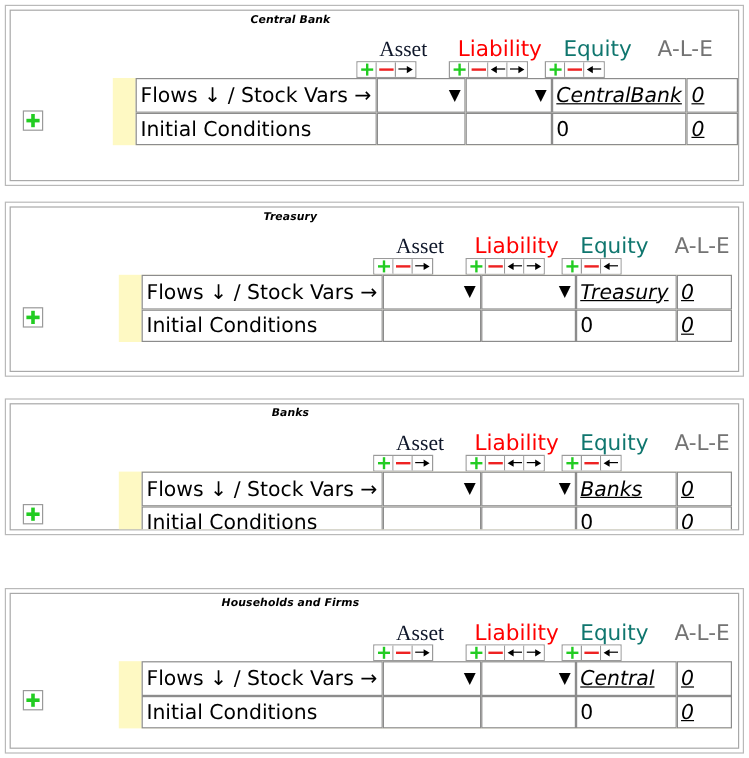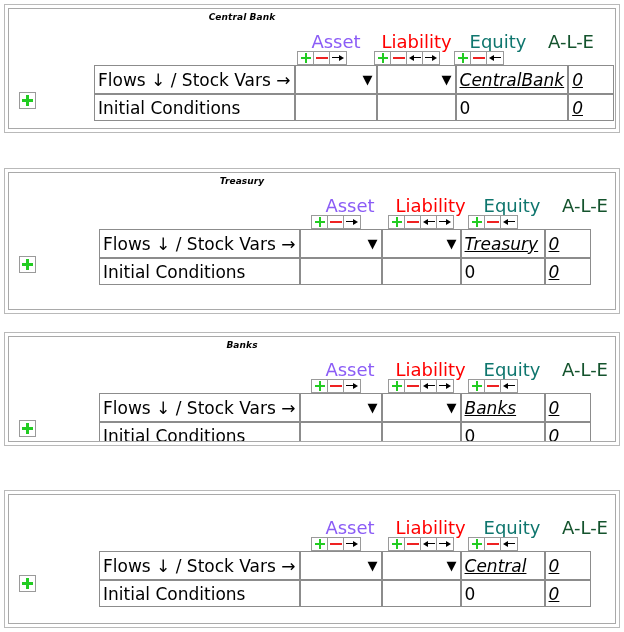--- a/index.html
+++ b/index.html
@@ -82,24 +82,24 @@
     height: 22px;
     display: flex;
     align-items: flex-end;
   }
   .col-head {
     font-size: 18px;
     line-height: 19px;
     text-align: center;
     white-space: nowrap;
   }
-  .col-head.asset     { color: #8b5cf6; }
+  .col-head.asset     { color: #0f172a; font-family: Liberation Serif, serif; }
   .col-head.liability { color: #ff0000; }
   .col-head.equity    { color: #0f766e; }
-  .col-head.ale       { color: #14532d; margin-top: 40px; }
+  .col-head.ale       { color: #737373; margin-top: 40px; }
 
   
   .toolbars {
     position: absolute;
     height: 14px;
     display: flex;
   }
   .toolbar {
     height: 14px;
     display: flex;
@@ -170,20 +170,21 @@
     border-bottom: 3px solid transparent;
   }
 
   
   .grid {
     position: absolute;
     border-collapse: separate;
     border-spacing: 0;
     background: #fef9c3;
     table-layout: fixed;
+    padding-left: 19px;
   }
   .grid td {
     border: 1px solid #8c8c8c;
     height: 27px;
     padding: 0 3px;
     font-size: 17px;
     color: #000000;
     background: #ffffff;
     vertical-align: middle;
     white-space: nowrap;
@@ -201,21 +202,21 @@
     line-height: 27px;
     color: #000000;
   }
   .italic-val { font-style: italic; text-decoration: underline; }
 </style>
 </head>
 <body>
 
 <div id="app">
 
-  <div class="sector-frame" style="top:4px; height:129px;">
+  <div class="sector-frame" style="top:4px; height:151px;">
     <div class="sector-panel">
 
       <div class="sector-title">Central Bank</div>
 
       <div class="expand-btn" style="top:83px;">
         <span class="plus-glyph"></span>
       </div>
 
       <div class="col-headers" style="left:286px; top:20px;">
         <div class="col-head asset" style="width:82px;">Asset</div>
@@ -375,20 +376,21 @@
         </tr>
       </tbody>
         </table>
 
     </div>
   </div>
 
   <div class="sector-frame" style="top:490px; height:138px;">
     <div class="sector-panel">
 
+      <div class="sector-title">Households and Firms</div>
 
       <div class="expand-btn" style="top:80px;">
         <span class="plus-glyph"></span>
       </div>
 
       <div class="col-headers" style="left:300px; top:20px;">
         <div class="col-head asset" style="width:82px;">Asset</div>
         <div class="col-head liability" style="width:79px;">Liability</div>
         <div class="col-head equity" style="width:84px;">Equity</div>
         <div class="col-head ale" style="width:62px;">A-L-E</div>

